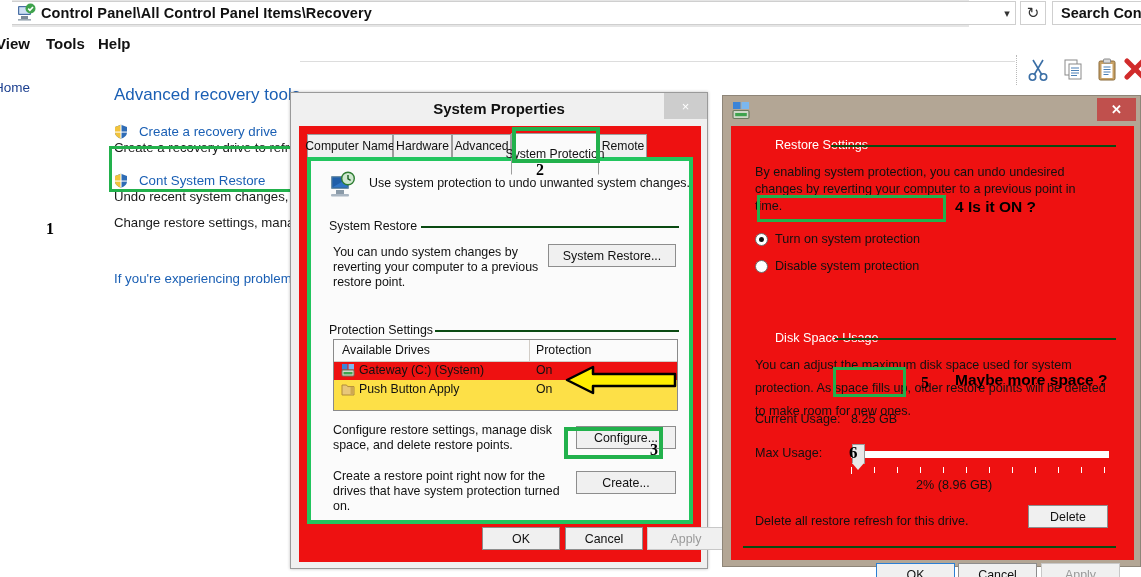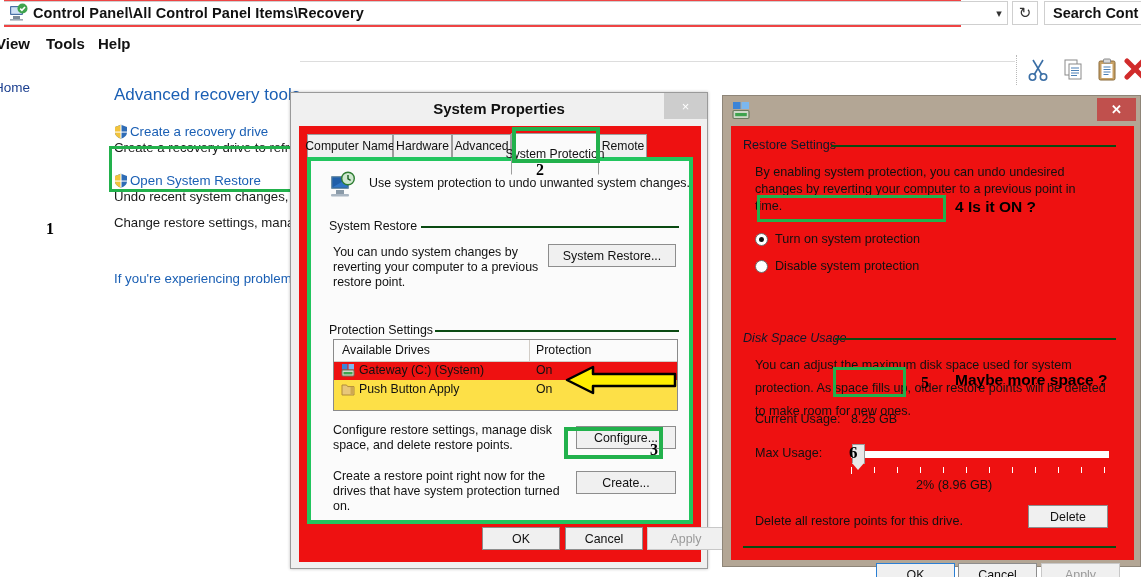--- a/index.html
+++ b/index.html
@@ -4,22 +4,22 @@
 <style>
   html,body{margin:0;padding:0;}
   body{
     width:1141px;height:577px;position:relative;overflow:hidden;
     background:#ffffff;
     font-family:"Liberation Sans", sans-serif;
     -webkit-font-smoothing:antialiased;
   }
   
   #addressbar{
-    position:absolute;left:4px;top:0;width:957px;height:27px;
-    background:#ef4444;border-bottom:1px solid #d9d9d9;
+    position:absolute;left:12px;top:0;width:957px;height:27px;
+    background:#e5e5e5;border-bottom:1px solid #d9d9d9;
   }
   #addr-field{
     position:absolute;left:0;top:1px;width:1004px;height:24px;
     border:1px solid #cfcfcf;border-left:none;background:#fff;
     box-sizing:border-box;display:flex;align-items:center;
   }
   #addr-icon{width:22px;height:20px;margin-left:3px;flex:0 0 auto;position:relative;}
   #addr-text{
     font-size:14.5px;font-weight:bold;color:#111;white-space:nowrap;
     margin-left:4px;letter-spacing:.1px;
@@ -61,21 +61,21 @@
   #leftpane{position:absolute;left:0;top:61px;width:300px;height:516px;background:#fff;}
   #home-link{
     position:absolute;left:-6px;top:19px;font-size:13.5px;color:#1b3f8f;white-space:nowrap;
   }
   #adv-title{
     position:absolute;left:114px;top:24px;font-size:17px;color:#1a5fb4;white-space:nowrap;
   }
   .tool-block{position:absolute;left:114px;width:230px;}
   .tool-link{
     font-size:13.3px;color:#1a5fb4;white-space:nowrap;
-    display:flex;align-items:center;gap:2px;
+    display:flex;align-items:center;gap:11px;
   }
   .tool-desc{font-size:13.2px;color:#1a1a1a;white-space:nowrap;margin-top:1px;}
   .shield{
     width:14px;height:15px;flex:0 0 auto;position:relative;display:inline-block;
   }
   #tool1{top:63px;}
   #tool2{top:112px;}
   #tool3{top:153px;}
   #tool4{top:210px;}
   #num1{
@@ -200,21 +200,21 @@
     font-size:15px;font-weight:bold;color:#111;
   }
   #spg-close{
     position:absolute;right:4px;top:2px;width:39px;height:23px;background:#c0504d;
     display:flex;align-items:center;justify-content:center;color:#fff;font-size:13px;font-weight:bold;
   }
   #spg-body{
     position:absolute;left:8px;top:30px;width:403px;height:434px;
     background:#ee1111;box-sizing:border-box;
   }
-  .rs-label{position:absolute;font-size:12.6px;color:#0f172a;background:#ee1111;padding-right:6px;}
+  .rs-label{position:absolute;font-size:12.6px;color:#ffffff;background:#ee1111;padding-right:6px;margin-left:32px;}
   .rs-rule{position:absolute;height:0;border-top:2px solid #0a4a12;}
   #rs-label{left:12px;top:12px;}
   #rs-rule{left:100px;top:19px;width:285px;}
   #rs-desc{
     position:absolute;left:24px;top:38px;width:345px;font-size:12.6px;color:#111;line-height:17px;
   }
   .radio-row{position:absolute;left:24px;display:flex;align-items:center;gap:7px;}
   .radio{
     width:13px;height:13px;border-radius:50%;background:#ffffff;border:1px solid #6b6b6b;
     flex:0 0 auto;position:relative;box-sizing:border-box;
@@ -226,21 +226,21 @@
   #radio-on{top:106px;}
   #radio-off{top:133px;}
   #hl-radio-on{
     position:absolute;left:757px;top:195px;width:189px;height:27px;
     border:3px solid #22b14c;box-sizing:border-box;z-index:5;
   }
   #note4{
     position:absolute;left:955px;top:198px;font-size:15.5px;font-weight:bold;color:#000;
     white-space:nowrap;z-index:6;
   }
-  #ds-label{left:12px;top:205px;font-style:italic;}
+  #ds-label{left:12px;top:205px;}
   #ds-rule{left:104px;top:212px;width:281px;}
   #ds-desc{
     position:absolute;left:24px;top:228px;width:352px;font-size:12.6px;color:#111;line-height:23px;
   }
   #cur-usage-label{position:absolute;left:24px;top:286px;font-size:12.6px;color:#111;}
   #cur-usage-val{position:absolute;left:120px;top:286px;font-size:12.6px;color:#111;}
   #hl-usage{
     position:absolute;left:833px;top:367px;width:73px;height:30px;
     border:3px solid #22b14c;box-sizing:border-box;z-index:5;
   }
@@ -363,21 +363,21 @@
   <div class="tool-block" id="tool2">
     <div class="tool-link">
       <span class="shield">
         <svg width="14" height="15" viewBox="0 0 14 15">
           <path d="M7 .7 13 3v5c0 3.6-2.6 5.7-6 6.6C3.6 13.7 1 11.6 1 8V3z" fill="#2f6cb5"></path>
           <path d="M7 .7 7 14.6C3.6 13.7 1 11.6 1 8V3z" fill="#f2c33c"></path>
           <path d="M1 7.4h12v1.4H1z" fill="#ffffff" opacity=".75"></path>
           <path d="M6.3 1v13.3h1.4V1z" fill="#ffffff" opacity=".75"></path>
         </svg>
       </span>
-      <span>Open System Restore</span>
+      <span>Cont System Restore</span>
     </div>
     <div class="tool-desc">Undo recent system changes, bu</div>
   </div>
 
   <div class="tool-block" id="tool3">
     <div class="tool-desc">Change restore settings, manage</div>
   </div>
 
   <div class="tool-block" id="tool4">
     <div class="tool-link">If you're experiencing problems</div>
@@ -526,21 +526,21 @@
       <span class="tick" style="left:115px;"></span>
       <span class="tick" style="left:138px;"></span>
       <span class="tick" style="left:161px;"></span>
       <span class="tick" style="left:184px;"></span>
       <span class="tick" style="left:207px;"></span>
       <span class="tick" style="left:230px;"></span>
       <span class="tick" style="left:253px;"></span>
     </div>
     <div id="usage-pct">2% (8.96 GB)</div>
 
-    <div id="del-desc">Delete all restore points for this drive.</div>
+    <div id="del-desc">Delete all restore refresh for this drive.</div>
     <div class="winbtn" id="btn-delete">Delete</div>
 
     <div id="spg-rule-bottom"></div>
     <div class="winbtn default" id="spg-ok">OK</div>
     <div class="winbtn" id="spg-cancel">Cancel</div>
     <div class="winbtn disabled" id="spg-apply">Apply</div>
   </div>
 </div>
 
 <div id="hl-radio-on"></div>

